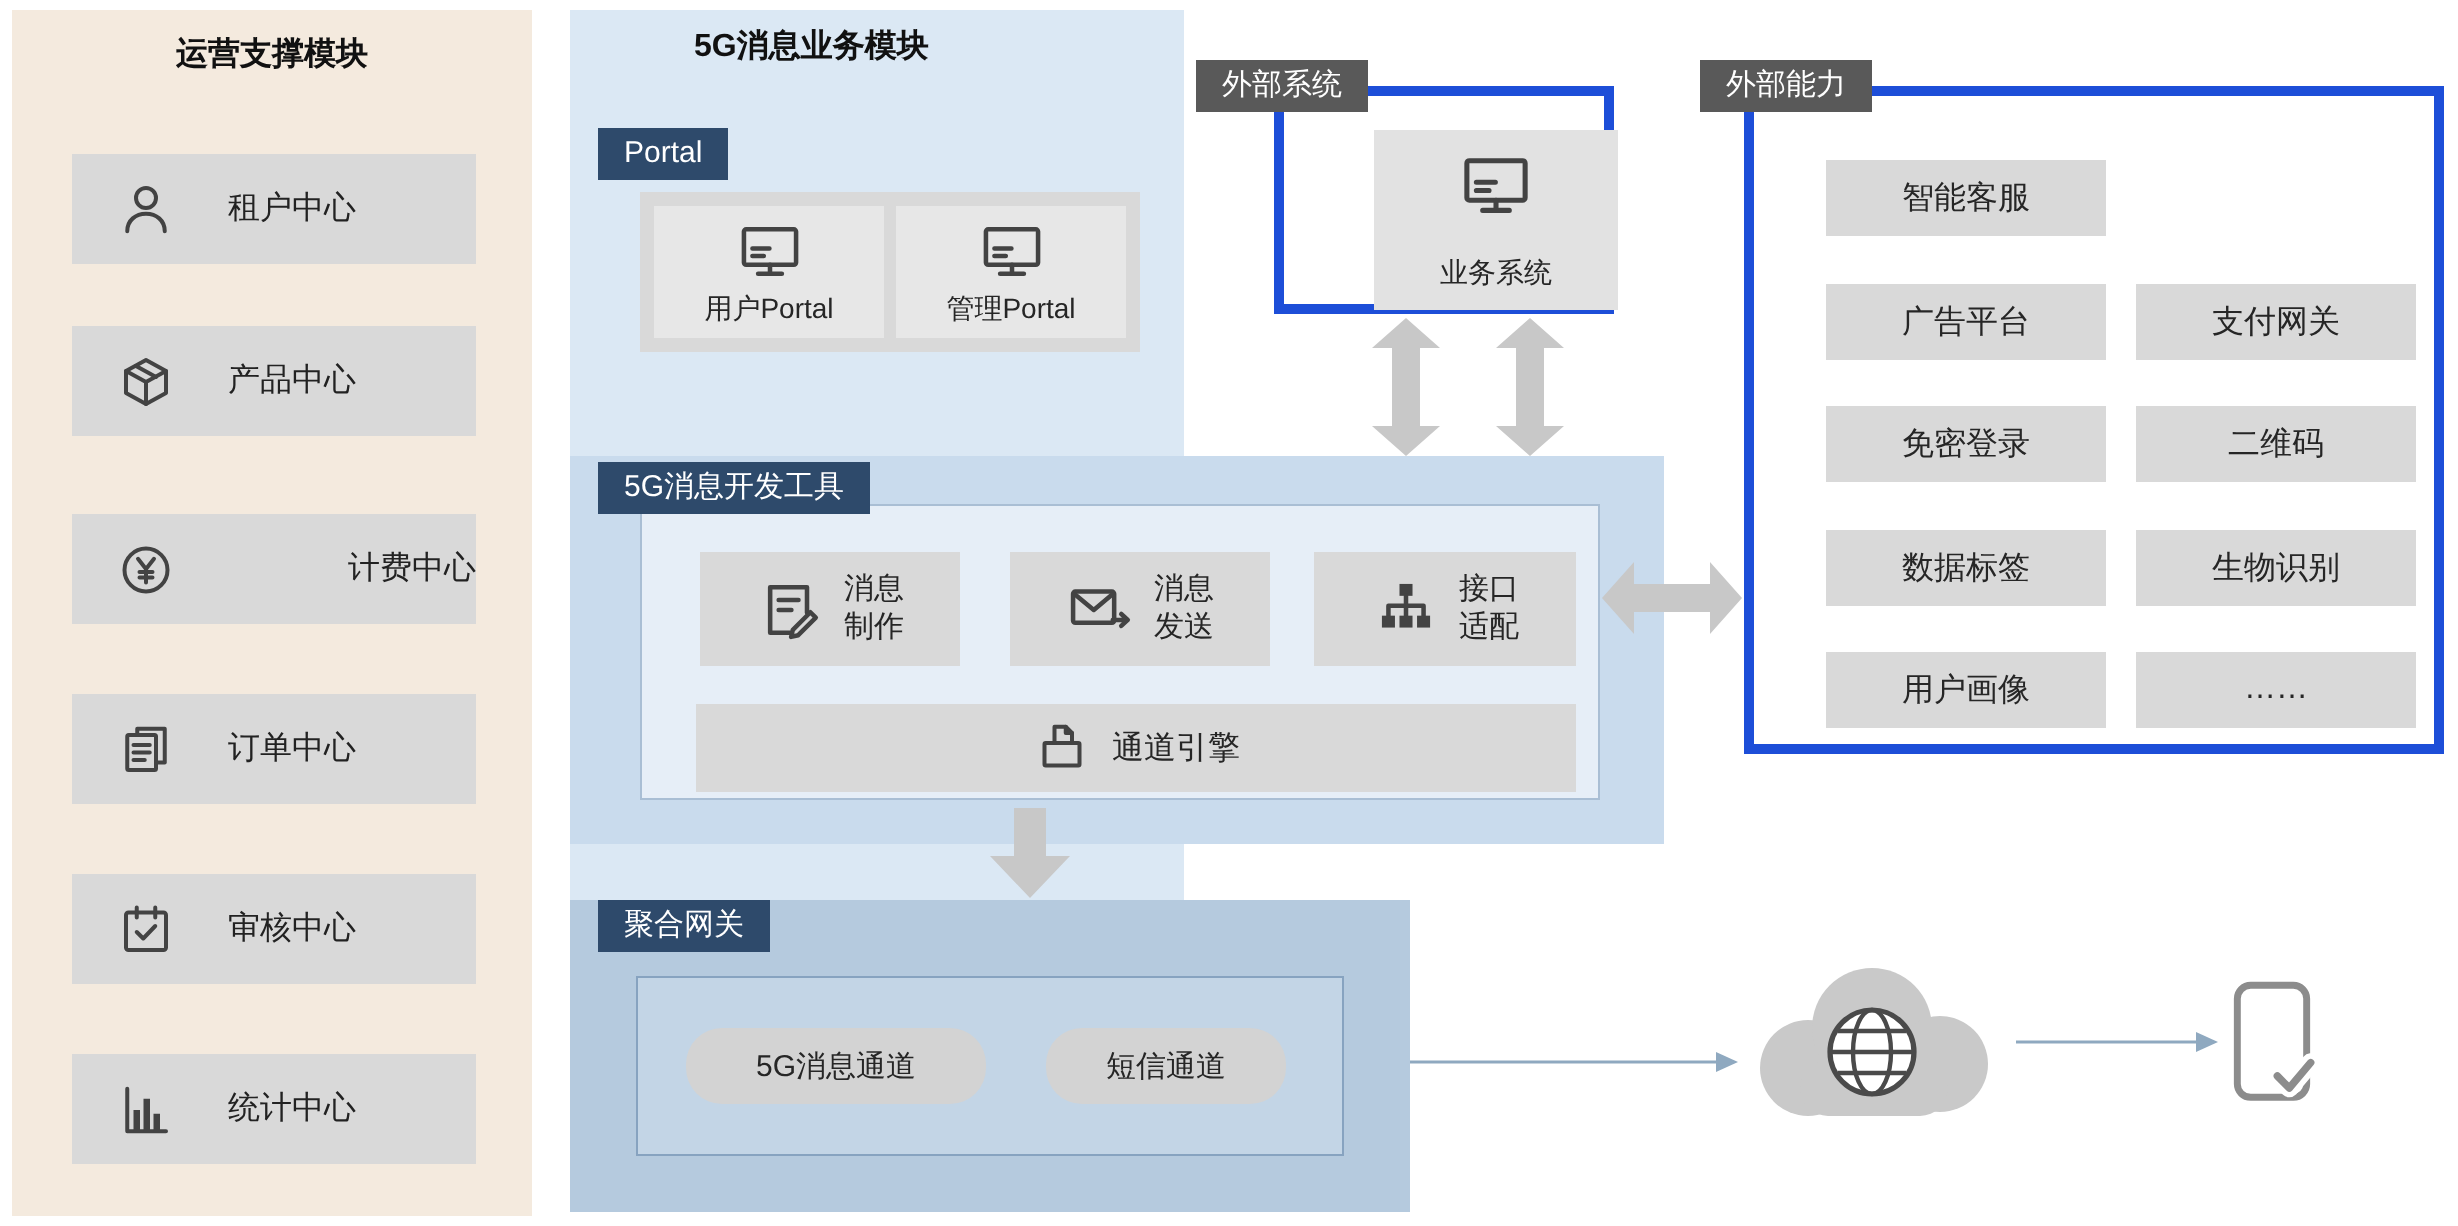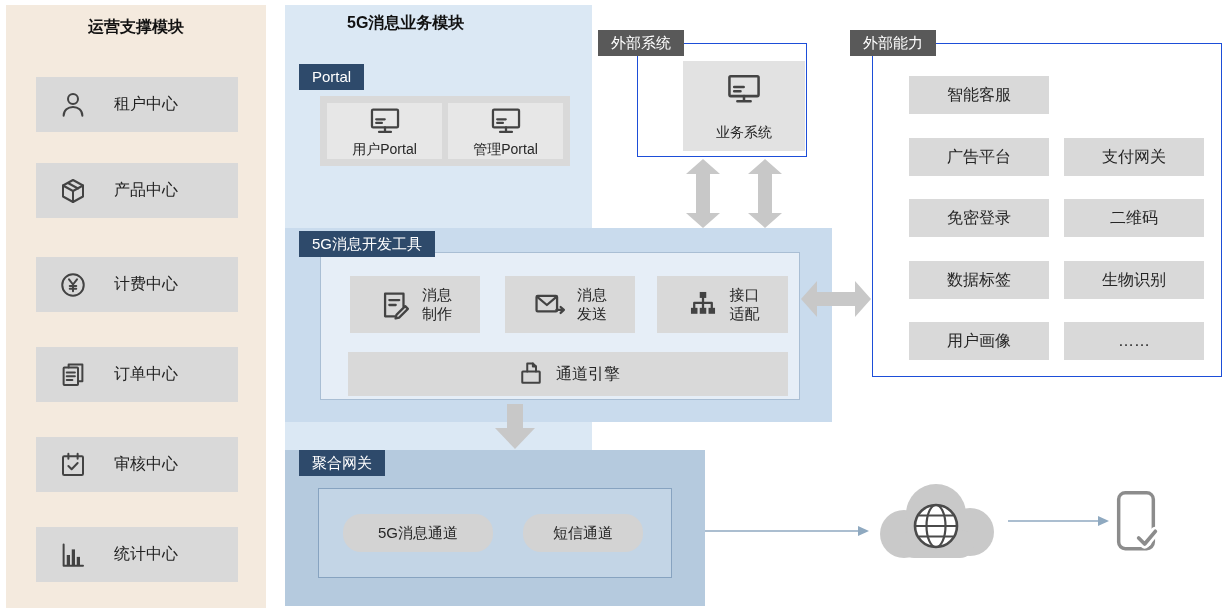--- a/index.html
+++ b/index.html
@@ -15,21 +15,21 @@
   .left-item .lbl{font-size:16px;color:#222;}
   .portal-box{background:#d9d9d9;display:flex;gap:6px;padding:7px;box-sizing:border-box;}
   .portal-cell{flex:1;background:#e7e7e7;display:flex;flex-direction:column;align-items:center;justify-content:center;gap:3px;}
   .portal-cell .lbl{font-size:14px;}
   .dev-inner{background:#e6eef7;border:1px solid #a9bed4;box-sizing:border-box;}
   .dev-item{background:#d9d9d9;display:flex;align-items:center;justify-content:center;gap:10px;box-sizing:border-box;}
   .dev-item .lines{display:flex;flex-direction:column;font-size:15px;line-height:1.25;}
   .engine-bar{background:#d9d9d9;display:flex;align-items:center;justify-content:center;gap:10px;font-size:16px;}
   .gw-inner{border:1px solid #87a3c0;background:#c3d5e6;box-sizing:border-box;}
   .chan{background:#d3d3d3;display:flex;align-items:center;justify-content:center;font-size:15px;border-radius:18px;}
-  .ext-box{background:#fff;border:1px solid #1d4ed8;box-sizing:border-box;}
+  .ext-box{background:#fff;border:5px solid #1d4ed8;box-sizing:border-box;}
   .sys-inner{background:#e2e2e2;display:flex;flex-direction:column;align-items:center;justify-content:center;gap:16px;}
   .sys-inner .lbl{font-size:14px;}
   .cap-item{background:#d9d9d9;display:flex;align-items:center;justify-content:center;font-size:16px;width:140px;height:38px;}
   .ico{stroke:#434343;fill:none;stroke-width:1.6;stroke-linecap:round;stroke-linejoin:round;}
   .ico .fill{fill:#434343;stroke:none;}
   .blockarrow{fill:#c8c8c8;}
   .thinline{stroke:#8fa9c0;stroke-width:1.6;}
   .thinhead{fill:#8fa9c0;}
 </style>
 </head>
@@ -50,21 +50,21 @@
 
     <div class="abs gbox left-item" style="top:158px;">
       <svg class="ico" width="30" height="30" viewBox="0 0 24 24">
         <path d="M12 3.2 20 7.6v8.8L12 20.8 4 16.4V7.6Z"></path>
           <path d="M4 7.6 12 12l8-4.4M12 12v8.8"></path>
           <path d="M8 5.6l8 4.4"></path>
       </svg>
       <span class="lbl">产品中心</span>
     </div>
 
-    <div class="abs gbox left-item" style="top:252px;">
+    <div class="abs gbox left-item" style="top:252px;justify-content:space-between;">
       <svg class="ico" width="30" height="30" viewBox="0 0 24 24">
         <circle cx="12" cy="12" r="8.6"></circle>
           <path d="M8.8 7.5 12 11.6l3.2-4.1M12 11.6V17M9.4 12.8h5.2M9.4 15h5.2"></path>
       </svg>
       <span class="lbl">计费中心</span>
     </div>
 
     <div class="abs gbox left-item" style="top:342px;">
       <svg class="ico" width="30" height="30" viewBox="0 0 24 24">
         <path d="M8.5 6V3.5h11v13.5h-3"></path>
@@ -92,21 +92,21 @@
       </svg>
       <span class="lbl">统计中心</span>
     </div>
   </div>
 
   <div class="abs" style="left:285px;top:5px;width:307px;height:600px;background:#dbe8f4;">
     <div class="abs panel-title" style="left:62px;top:8px;">5G消息业务模块</div>
   </div>
 
   <div class="abs tag navy" style="left:299px;top:64px;">Portal</div>
-  <div class="abs portal-box" style="left:320px;top:96px;width:250px;height:70px;">
+  <div class="abs portal-box" style="left:320px;top:96px;width:250px;height:80px;">
     <div class="portal-cell">
       <svg class="ico" width="36" height="34" viewBox="0 0 24 24">
         <rect x="2.8" y="4" width="18.4" height="12.5" rx="0.8"></rect>
           <path d="M12 16.5v3.2M7.8 19.7h8.4"></path>
           <path d="M5.8 10.8h6M5.8 13.4h4"></path>
       </svg>
       <span class="lbl">用户Portal</span>
     </div>
     <div class="portal-cell">
       <svg class="ico" width="36" height="34" viewBox="0 0 24 24">

